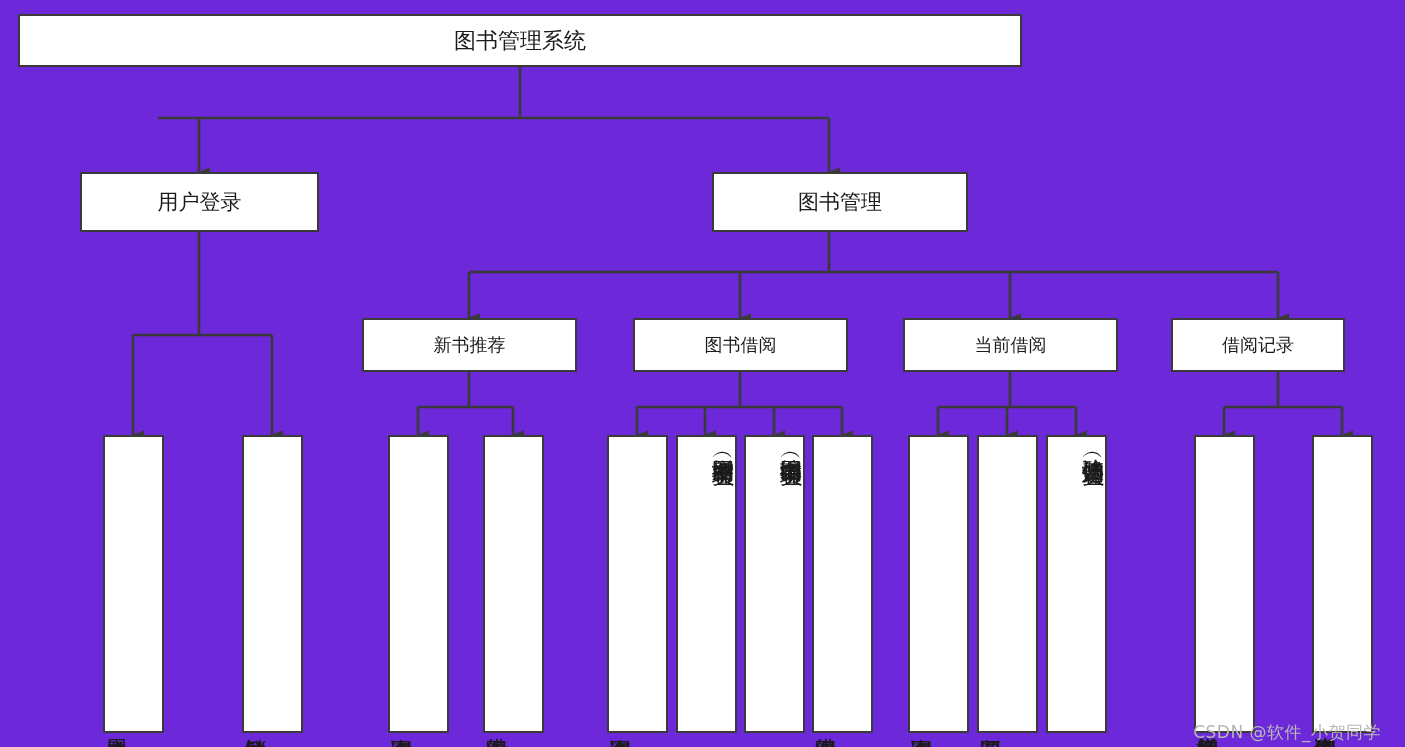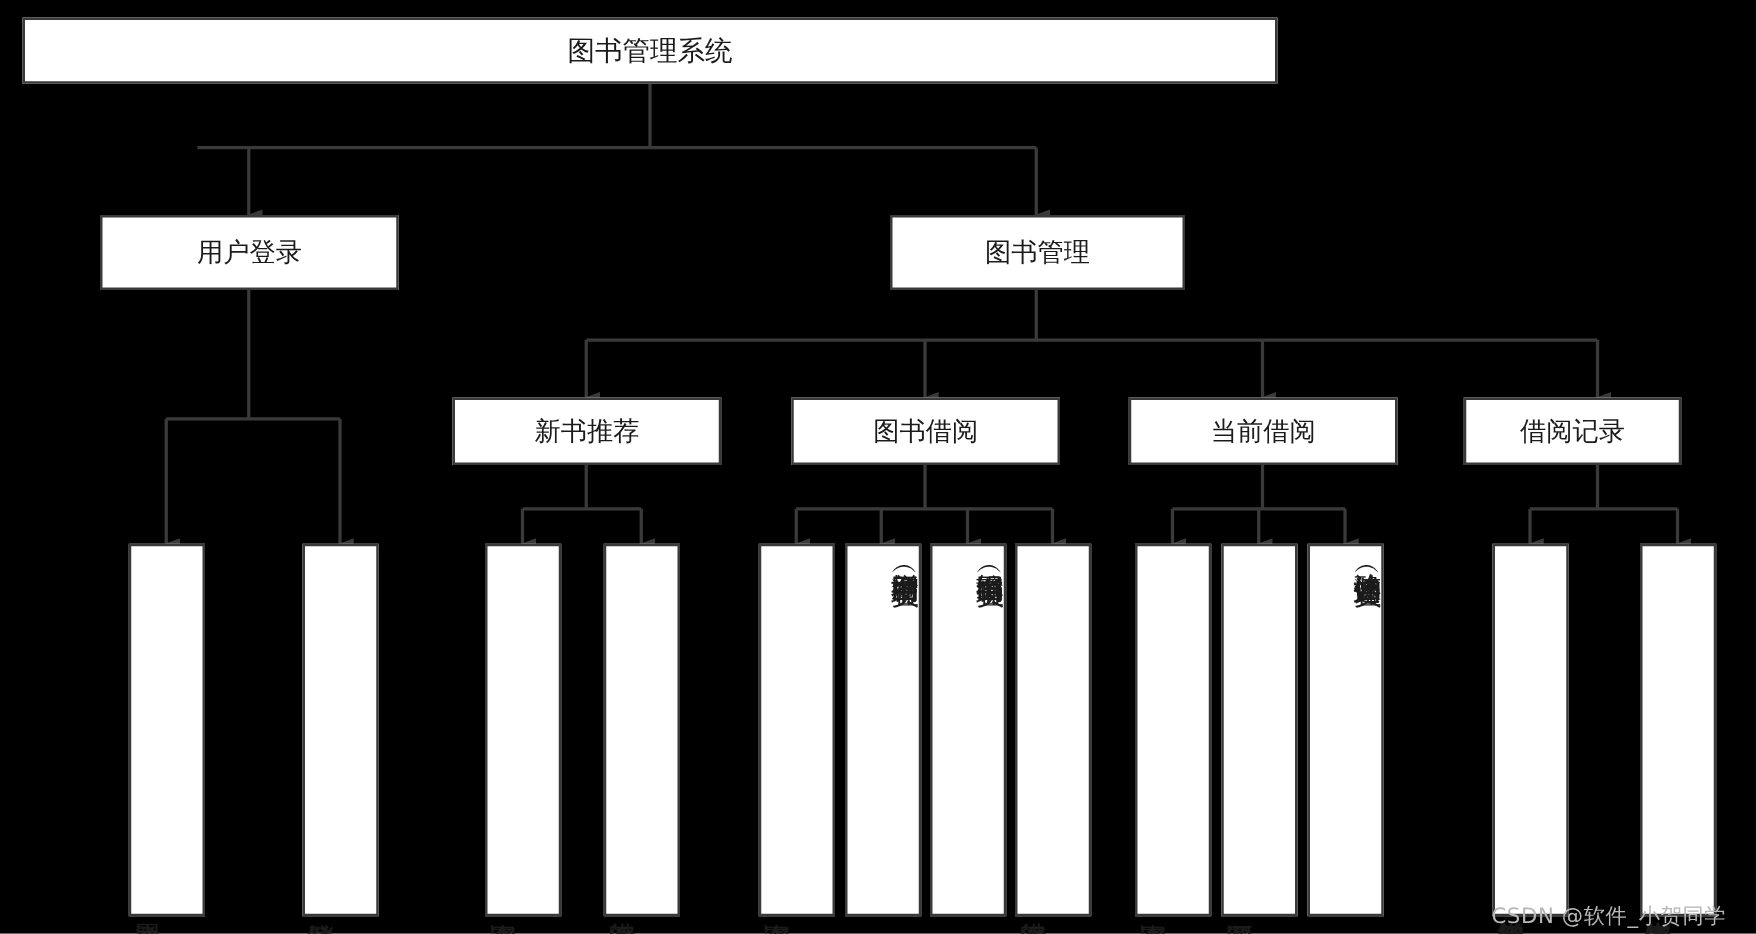--- a/index.html
+++ b/index.html
@@ -1,26 +1,26 @@
 <!DOCTYPE html>
 <html><head>
 <meta charset="utf-8">
 <title>图书管理系统功能结构图</title>
 <style>
   html,body{margin:0;padding:0;background:#ffffff;}
   body{font-family:"DejaVu Sans","Liberation Sans",sans-serif;}
-  #canvas{position:relative;width:1405px;height:747px;background:#000000;overflow:hidden;}
+  #canvas{position:relative;width:1405px;height:747px;background:#6d28d9;overflow:hidden;}
   #edges{position:absolute;left:0;top:0;width:1405px;height:747px;pointer-events:none;}
 
   .node{position:absolute;box-sizing:border-box;background:#ffffff;
         border:2.5px solid #3a3a3a;display:flex;align-items:center;justify-content:center;
         color:#1b1b1b;}
   .node.root{font-size:22px;}
   .node.lvl2{font-size:21px;}
-  .node.lvl3{font-size:21px;}
+  .node.lvl3{font-size:18px;}
 
   .leaf{position:absolute;box-sizing:border-box;background:#ffffff;
         border:2.5px solid #3a3a3a;}
   .leaf .vtext{
         position:absolute;left:0;right:0;bottom:0;
         writing-mode:vertical-rl;text-orientation:upright;
         font-size:22px;line-height:1.06;color:#1b1b1b;
         display:flex;align-items:flex-end;justify-content:center;
         padding-bottom:6px;white-space:nowrap;letter-spacing:1px;}
   .leaf.toptext .vtext{top:0;bottom:auto;align-items:flex-start;
@@ -87,21 +87,21 @@
     </g>
   </svg>
 
   <div class="node root" style="left:18px;top:14px;width:1004px;height:53px;">
     <span>图书管理系统</span>
   </div>
 
   <div class="node lvl2" style="left:80px;top:172px;width:239px;height:60px;">
     <span>用户登录</span>
   </div>
-  <div class="node lvl2" style="left:712px;top:172px;width:236px;height:60px;">
+  <div class="node lvl2" style="left:712px;top:172px;width:256px;height:60px;">
     <span>图书管理</span>
   </div>
 
   <div class="node lvl3" style="left:362px;top:318px;width:215px;height:54px;">
     <span>新书推荐</span>
   </div>
   <div class="node lvl3" style="left:903px;top:318px;width:215px;height:54px;">
     <span>当前借阅</span>
   </div>
   <div class="node lvl3" style="left:633px;top:318px;width:215px;height:54px;">

